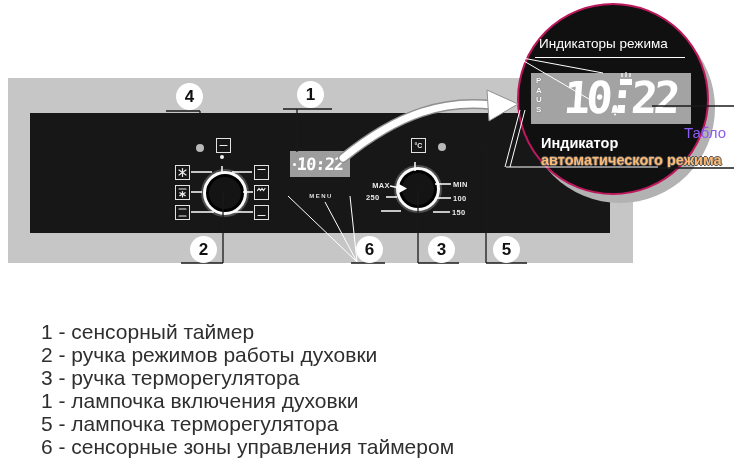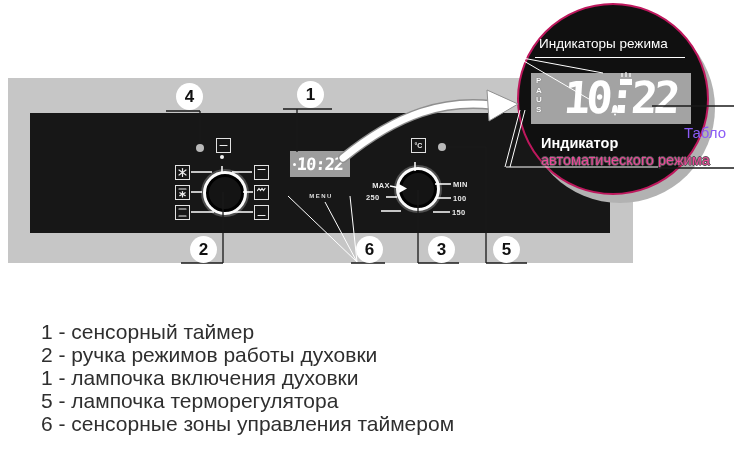--- a/index.html
+++ b/index.html
@@ -37,21 +37,21 @@
        border:2px solid #be185d;box-shadow:7px 9px 0 -1px #b2b2b2;z-index:10;}
   #mag-title{position:absolute;left:20px;top:31px;color:#fff;font-size:13.5px;white-space:nowrap;}
   #mag-underline{position:absolute;left:16px;top:52px;width:150px;height:1px;background:#fff;}
   #mag-display{position:absolute;left:12px;top:68px;width:160px;height:51px;background:#a3a3a3;display:flex;}
   #mag-letters{width:13px;padding:3px 0 0 5px;display:flex;flex-direction:column;}
   #mag-letters span{font-size:8px;font-weight:bold;line-height:9.5px;color:#fff;text-shadow:0 0 1px #444;}
   #mag-time{flex:1;text-align:center;font-family:"DejaVu Sans Mono",monospace;font-weight:bold;
         font-size:44px;line-height:49px;color:#fff;letter-spacing:-4px;transform:skewX(-4deg);}
   .mag-ind{position:absolute;z-index:2;}
   #mag-auto1{position:absolute;left:22px;top:130px;color:#fff;font-size:14.5px;font-weight:600;white-space:nowrap;}
-  #mag-auto2{position:absolute;left:22px;top:147px;color:#ec4899;font-size:14.5px;font-weight:400;white-space:nowrap;
+  #mag-auto2{position:absolute;left:22px;top:147px;color:#fdba74;font-size:14.5px;font-weight:700;white-space:nowrap;
         text-shadow:1px 0 0 #555,-1px 0 0 #555,0 1px 0 #555,0 -1px 0 #555;}
   #tablo-label{left:684px;top:88px;font-size:15px;color:#8b5cf6;z-index:20;margin-top:36px;}
 
   
   .callout{position:absolute;width:27px;height:27px;border-radius:50%;background:#fff;color:#111;
         font-size:17px;font-weight:bold;display:flex;align-items:center;justify-content:center;z-index:50;}
 
   #legend{left:41px;top:320px;font-size:21px;line-height:23px;color:#2f2f2f;z-index:20;}
 
   #overlay{position:absolute;left:0;top:0;width:735px;height:463px;z-index:40;pointer-events:none;}
@@ -192,18 +192,19 @@
   <div class="callout" style="left:176px;top:83px;">4</div>
   <div class="callout" style="left:297px;top:81px;">1</div>
   <div class="callout" style="left:190px;top:236px;">2</div>
   <div class="callout" style="left:356px;top:236px;">6</div>
   <div class="callout" style="left:428px;top:236px;">3</div>
   <div class="callout" style="left:493px;top:236px;">5</div>
 
   <div class="abs" id="legend">
     <div>1 - сенсорный таймер</div>
     <div>2 - ручка режимов работы духовки</div>
+    <div>3 - ручка терморегулятора</div>
     <div>1 - лампочка включения духовки</div>
     <div>5 - лампочка терморегулятора</div>
     <div>6 - сенсорные зоны управления таймером</div>
   </div>
 
 </div>
 
 </body></html>

